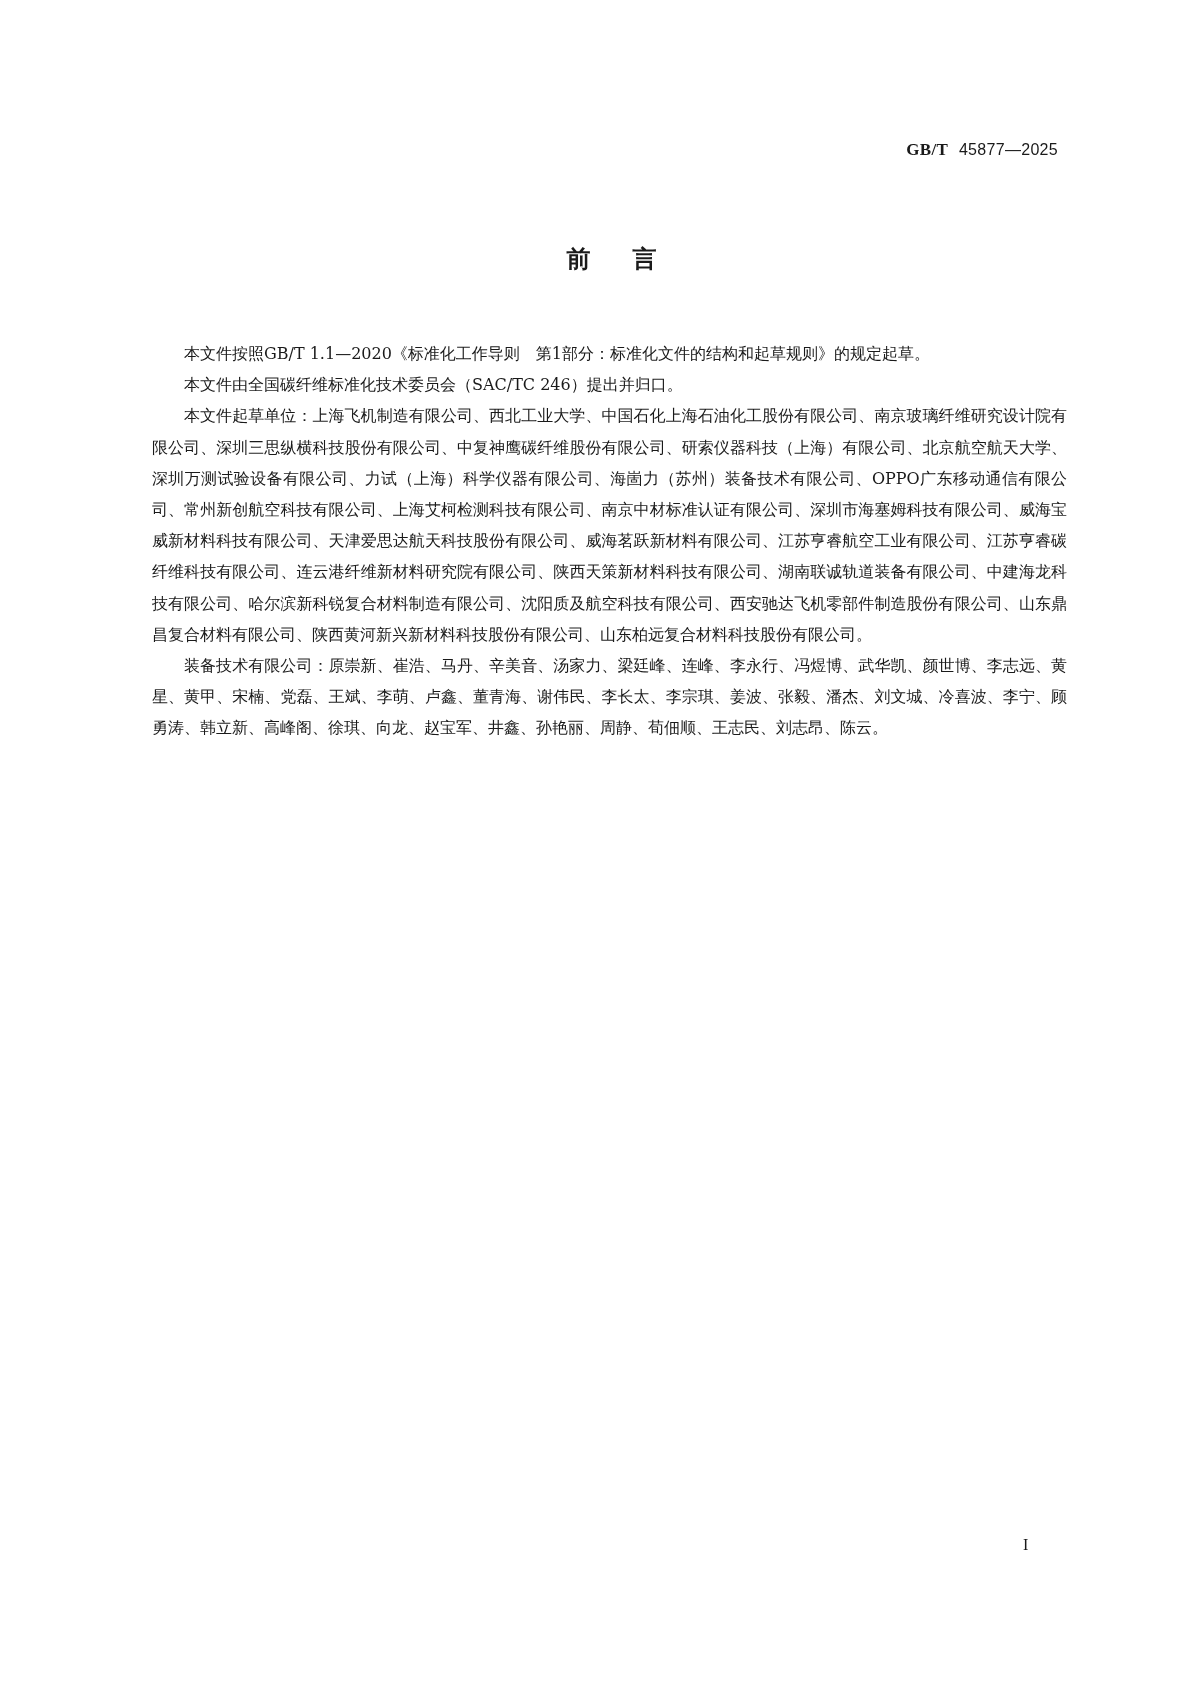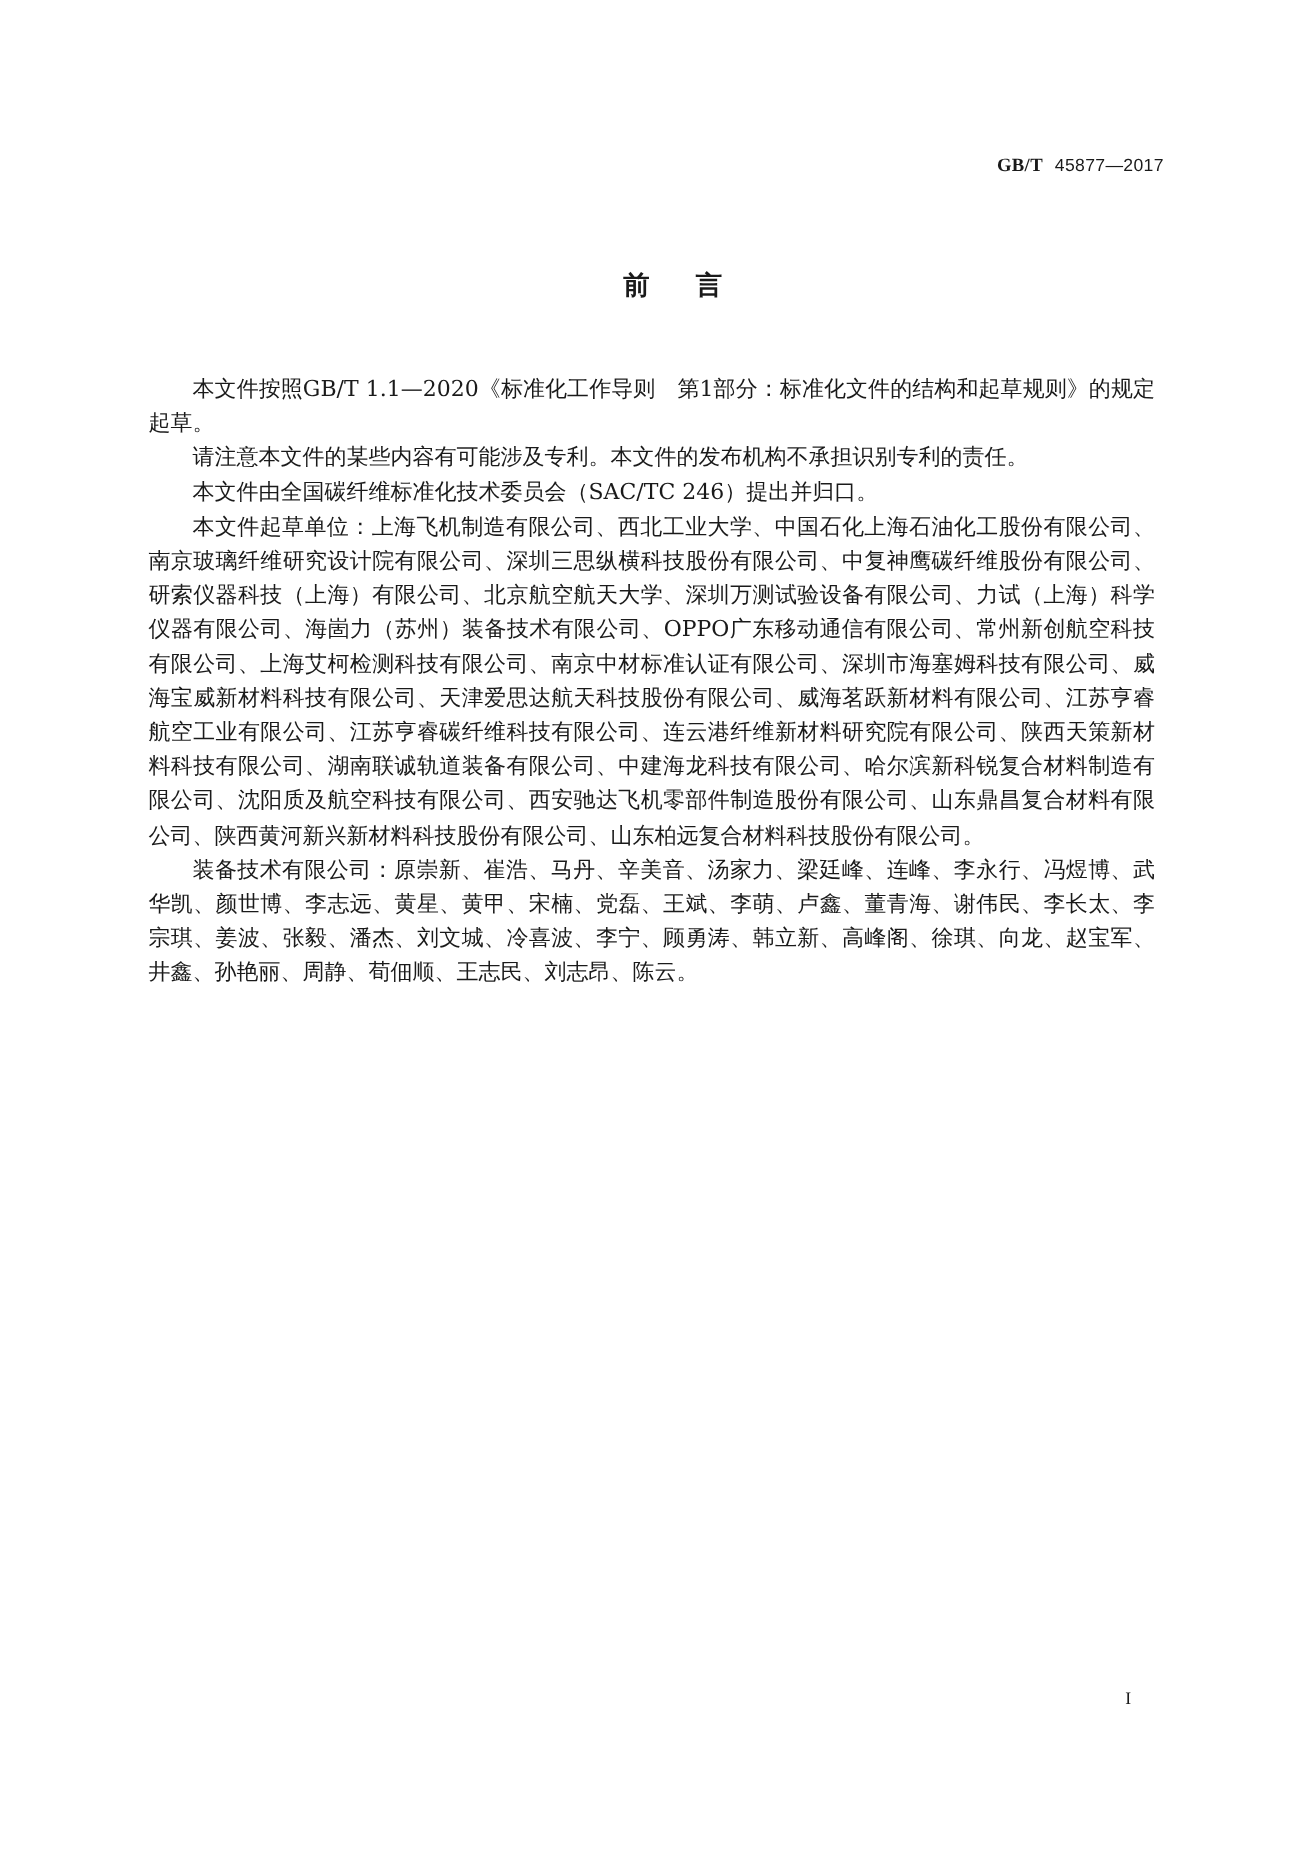--- a/index.html
+++ b/index.html
@@ -3,32 +3,31 @@
 <meta charset="utf-8">
 <style>
   html, body { margin: 0; padding: 0; background: #ffffff; }
   body { width: 1191px; height: 1685px; position: relative; overflow: hidden;
          font-family: "DejaVu Serif", "Liberation Serif", serif; color: #1a1a1a; }
   .std-code { position: absolute; top: 140px; right: 133px; font-size: 16px; letter-spacing: 0.3px; }
   .std-code .gb { font-family: Liberation Serif, serif; font-weight: bold; font-size: 17px; }
   .std-code .num { font-family: "Liberation Sans", sans-serif; font-size: 16px; }
   .title { position: absolute; top: 243px; left: 16px; width: 1191px; text-align: center;
            font-family: "DejaVu Sans", sans-serif; font-weight: bold; font-size: 24px; letter-spacing: 42px; text-indent: 42px; }
-  .content { position: absolute; top: 338px; left: 135px; width: 915px; font-size: 20px; line-height: 31.2px; text-align: justify; }
+  .content { position: absolute; top: 338px; left: 152px; width: 915px; font-size: 16px; line-height: 31.2px; text-align: justify; }
   .content p { margin: 0; text-indent: 2em; }
   .page-num { position: absolute; top: 1536px; left: 1023px; font-family: "Liberation Serif", serif; font-size: 16px; }
 </style>
 </head>
 <body>
 
-<div class="std-code"><span class="gb">GB/T</span>&nbsp;&nbsp;<span class="num">45877—2017</span></div>
+<div class="std-code"><span class="gb">GB/T</span>&nbsp;&nbsp;<span class="num">45877—2025</span></div>
 
 <div class="title">前言</div>
 
 <div class="content">
   <p>本文件按照GB/T 1.1—2020《标准化工作导则　第1部分：标准化文件的结构和起草规则》的规定起草。</p>
-  <p>请注意本文件的某些内容有可能涉及专利。本文件的发布机构不承担识别专利的责任。</p>
   <p>本文件由全国碳纤维标准化技术委员会（SAC/TC 246）提出并归口。</p>
   <p>本文件起草单位：上海飞机制造有限公司、西北工业大学、中国石化上海石油化工股份有限公司、南京玻璃纤维研究设计院有限公司、深圳三思纵横科技股份有限公司、中复神鹰碳纤维股份有限公司、研索仪器科技（上海）有限公司、北京航空航天大学、深圳万测试验设备有限公司、力试（上海）科学仪器有限公司、海崮力（苏州）装备技术有限公司、OPPO广东移动通信有限公司、常州新创航空科技有限公司、上海艾柯检测科技有限公司、南京中材标准认证有限公司、深圳市海塞姆科技有限公司、威海宝威新材料科技有限公司、天津爱思达航天科技股份有限公司、威海茗跃新材料有限公司、江苏亨睿航空工业有限公司、江苏亨睿碳纤维科技有限公司、连云港纤维新材料研究院有限公司、陕西天策新材料科技有限公司、湖南联诚轨道装备有限公司、中建海龙科技有限公司、哈尔滨新科锐复合材料制造有限公司、沈阳质及航空科技有限公司、西安驰达飞机零部件制造股份有限公司、山东鼎昌复合材料有限公司、陕西黄河新兴新材料科技股份有限公司、山东柏远复合材料科技股份有限公司。</p>
   <p>装备技术有限公司：原崇新、崔浩、马丹、辛美音、汤家力、梁廷峰、连峰、李永行、冯煜博、武华凯、颜世博、李志远、黄星、黄甲、宋楠、党磊、王斌、李萌、卢鑫、董青海、谢伟民、李长太、李宗琪、姜波、张毅、潘杰、刘文城、冷喜波、李宁、顾勇涛、韩立新、高峰阁、徐琪、向龙、赵宝军、井鑫、孙艳丽、周静、荀佃顺、王志民、刘志昂、陈云。</p>
 </div>
 
 <div class="page-num">I</div>
 
 </body></html>

